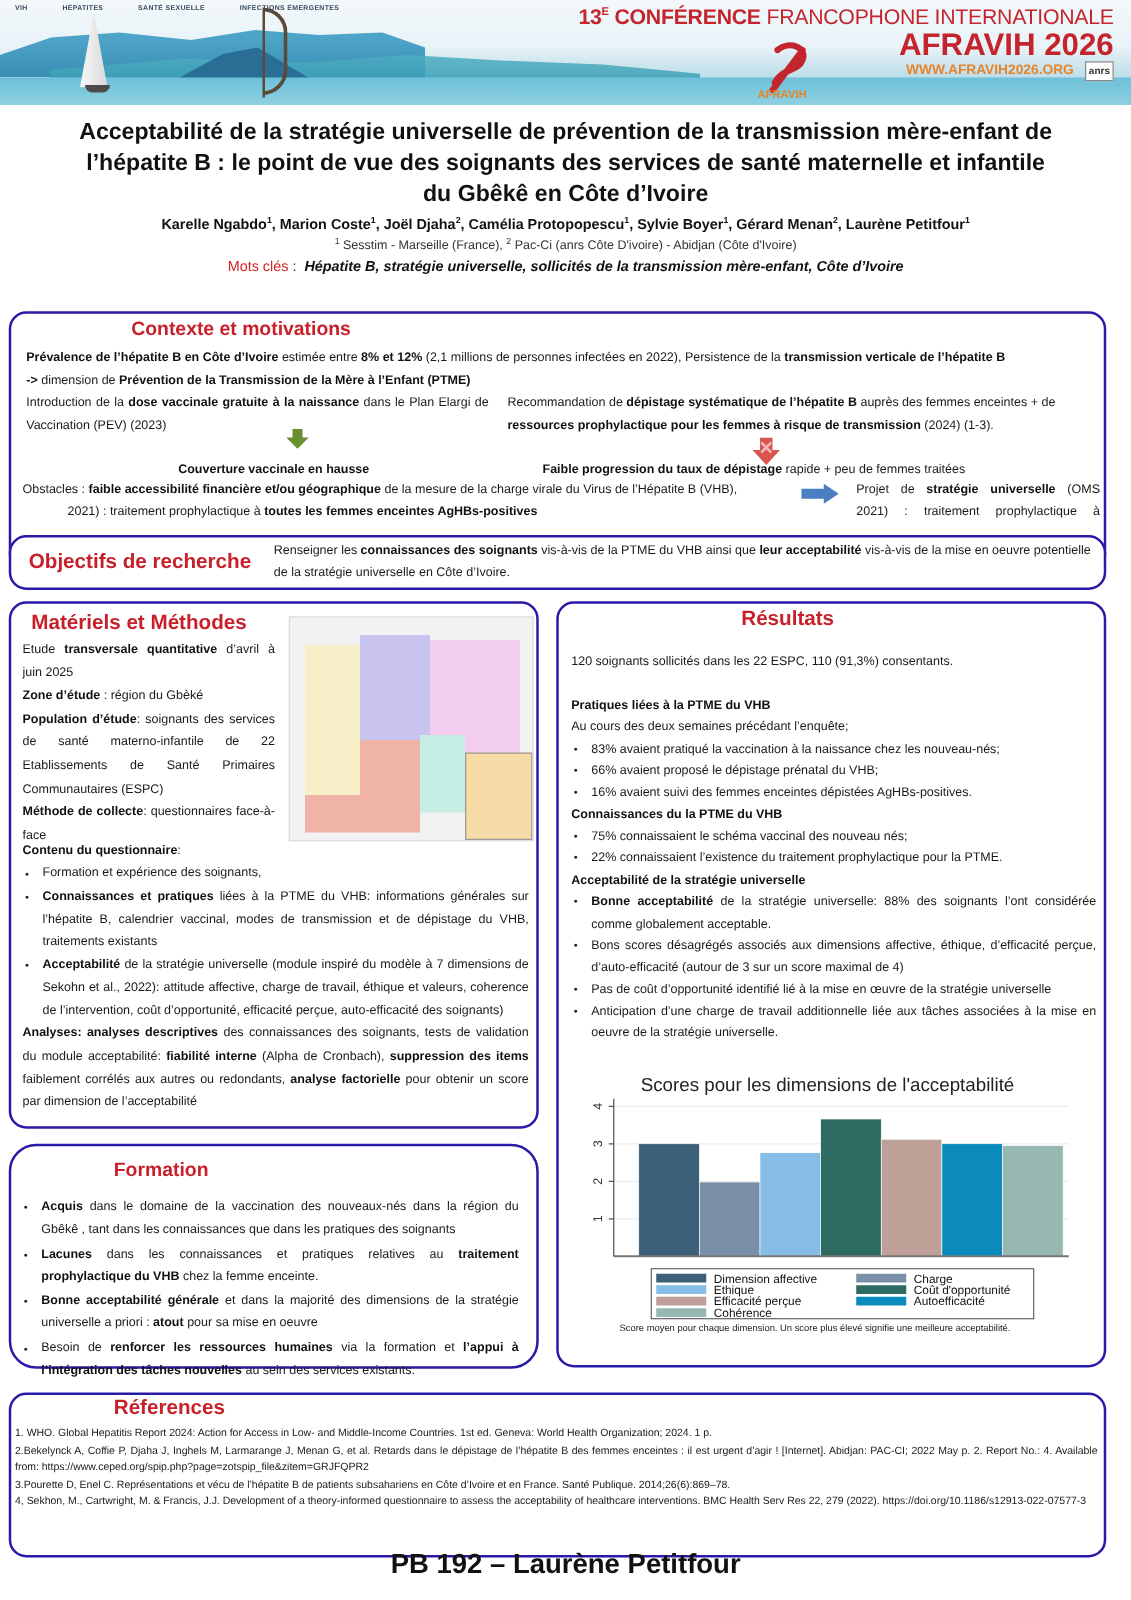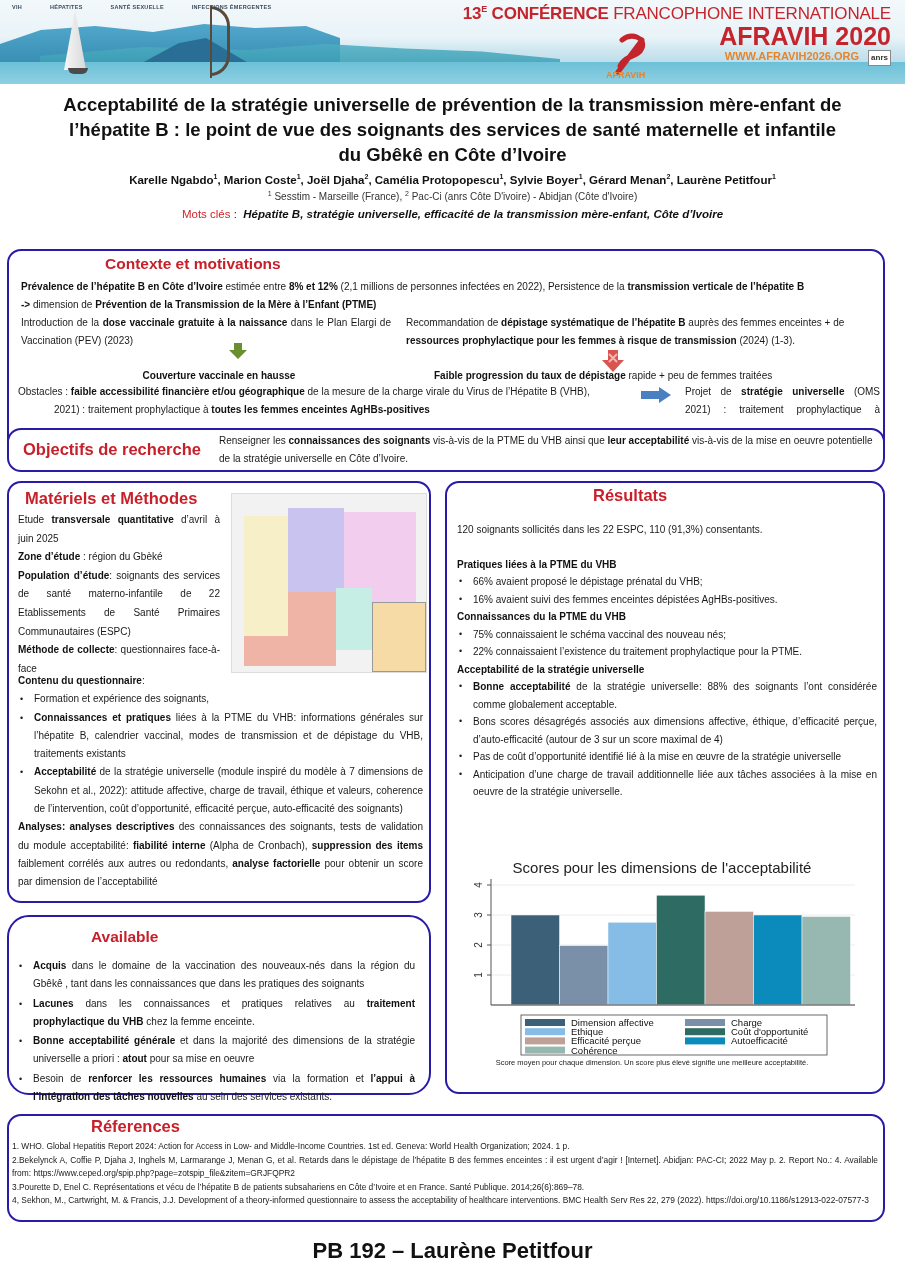--- a/index.html
+++ b/index.html
@@ -52,21 +52,21 @@
   .txt b { color: #111; }
   ul.bul { list-style: none; }
   ul.bul li { position: relative; padding-left: 16px; }
   ul.bul li::before { content: "\2022"; position: absolute; left: 2px; top: 0; font-size: 9px; }
 
   #ctx { left: 7px; top: 249px; width: 878px; height: 209px; }
   #obj { left: 7px; top: 428px; width: 878px; height: 44px; }
   #meth { left: 7px; top: 481px; width: 424px; height: 422px; }
   #res { left: 445px; top: 481px; width: 440px; height: 613px; }
   #concl { left: 7px; top: 915px; width: 424px; height: 180px; border-radius: 22px; }
-  #refs { left: 7px; top: 1114px; width: 878px; height: 108px; text-decoration: underline; }
+  #refs { left: 7px; top: 1114px; width: 878px; height: 132px; text-decoration: underline; }
 
   .map { position: absolute; left: 222px; top: 10px; width: 196px; height: 180px; background: #f2f2f2; border: 1px solid #ddd; overflow: hidden; }
   .map .r { position: absolute; }
 
   .footer { position: absolute; top: 1238px; left: 0; width: 905px; text-align: center; font-size: 22px; font-weight: bold; color: #111; }
 
   
   #chart { position: absolute; left: 0; top: 370px; width: 420px; height: 230px; }
   #chart svg text { font-family: "Liberation Sans", sans-serif; }
 </style>
@@ -90,21 +90,21 @@
   </div>
   <svg class="ribbon" viewBox="0 0 40 44">
     <path d="M6 40 L30 8 M10 8 C20 0 34 6 30 16 C26 26 14 22 8 34" stroke="#c4242b" stroke-width="5" fill="none" stroke-linecap="round"></path>
   </svg>
   <div class="afra-small">AFRAVIH</div>
   <div class="conf">
     <div class="line1">
       <b><span>13</span><sup style="font-size:9px">E</sup> <span>CONFÉRENCE</span></b>
       <span>FRANCOPHONE INTERNATIONALE</span>
     </div>
-    <div class="line2">AFRAVIH 2020</div>
+    <div class="line2">AFRAVIH 2026</div>
     <div class="line4">
       <span>WWW.AFRAVIH2026.ORG</span>
       <span class="anrs">anrs</span>
     </div>
   </div>
 </div>
 
 <div class="title-block">
   <div class="title">Acceptabilité de la stratégie universelle de prévention de la transmission mère-enfant de l’hépatite B : le point de vue des soignants des services de santé maternelle et infantile du Gbêkê en Côte d’Ivoire</div>
   <div class="authors">
@@ -114,21 +114,21 @@
     <span><span>Camélia Protopopescu</span><sup>1</sup>, </span>
     <span><span>Sylvie Boyer</span><sup>1</sup>, </span>
     <span><span>Gérard Menan</span><sup>2</sup>, </span>
     <span><span>Laurène Petitfour</span><sup>1</sup></span>
   </div>
   <div class="affil">
     <sup>1</sup> <span>Sesstim - Marseille (France)</span>, <sup>2</sup> <span>Pac-Ci (anrs Côte D'ivoire) - Abidjan (Côte d'Ivoire)</span>
   </div>
   <div class="keywords">
     <span class="lbl">Mots clés</span> :&nbsp;
-    <span class="kw">Hépatite B, stratégie universelle, efficacité de la transmission mère-enfant, Côte d’Ivoire</span>
+    <span class="kw">Hépatite B, stratégie universelle, sollicités de la transmission mère-enfant, Côte d’Ivoire</span>
   </div>
 </div>
 
 <div class="panel" id="ctx">
   <div class="panel-title" style="position:absolute; left:96px; top:4px;">Contexte et motivations</div>
   <div class="txt" style="position:absolute; left:12px; top:27px; right:10px;">
     <div>
       <b>Prévalence de l’hépatite B en Côte d’Ivoire</b><span> estimée entre </span><b>8% et 12%</b><span> (2,1 millions de personnes infectées en 2022), Persistence de la </span><b>transmission verticale de l’hépatite B</b>
     </div>
     <div>
@@ -204,21 +204,23 @@
     </div>
   </div>
 </div>
 
 <div class="panel" id="res">
   <div class="panel-title" style="position:absolute; left:146px; top:3px; font-size:16.5px;">Résultats</div>
   <div class="txt" style="position:absolute; left:10px; top:38px; width:420px; line-height:17.5px; text-align:justify;">
     <div>120 soignants sollicités dans les 22 ESPC, 110 (91,3%) consentants.</div>
     <div style="height:17px;"></div>
     <div><b>Pratiques liées à la PTME du VHB</b></div>
+    <div>Au cours des deux semaines précédant l’enquête;</div>
     <ul class="bul">
+      <li>83% avaient pratiqué la vaccination à la naissance chez les nouveau-nés;</li>
       <li>66% avaient proposé le dépistage prénatal du VHB;</li>
       <li>16% avaient suivi des femmes enceintes dépistées AgHBs-positives.</li>
     </ul>
     <div><b>Connaissances du la PTME du VHB</b></div>
     <ul class="bul">
       <li>75% connaissaient le schéma vaccinal des nouveau nés;</li>
       <li>22% connaissaient l’existence du traitement prophylactique pour la PTME.</li>
     </ul>
     <div><b>Acceptabilité de la stratégie universelle</b></div>
     <ul class="bul">
@@ -275,21 +277,21 @@
           <text x="284" y="191.4" font-size="9.5" fill="#111">Autoefficacité</text>
           <rect x="78" y="193.6" width="40" height="7" fill="#97b8b1"></rect>
           <text x="124" y="200.6" font-size="9.5" fill="#111">Cohérence</text>
         </g>
       <text id="chart-note" x="205" y="212" text-anchor="middle" font-size="7.5" fill="#222">Score moyen pour chaque dimension. Un score plus élevé signifie une meilleure acceptabilité.</text>
     </svg>
   </div>
 </div>
 
 <div class="panel" id="concl">
-  <div class="panel-title" style="position:absolute; left:82px; top:11px; font-size:15.5px;">Available</div>
+  <div class="panel-title" style="position:absolute; left:82px; top:11px; font-size:15.5px;">Formation</div>
   <ul class="bul txt" id="concl-list" style="position:absolute; left:8px; top:40px; width:398px; text-align:justify; line-height:18.3px;">
       <li style="margin-bottom: 1px;"><b>Acquis</b><span> dans le domaine de la vaccination des nouveaux-nés dans la région du Gbêkê , tant dans les connaissances que dans les pratiques des soignants</span></li>
       <li style="margin-bottom: 1px;"><b>Lacunes</b><span> dans les connaissances et pratiques relatives au </span><b>traitement prophylactique du VHB</b><span> chez la femme enceinte.</span></li>
       <li style="margin-bottom: 1px;"><b>Bonne acceptabilité générale</b><span> et dans la majorité des dimensions de la stratégie universelle a priori : </span><b>atout</b><span> pour sa mise en oeuvre</span></li>
       <li style="margin-bottom: 1px;"><span>Besoin de </span><b>renforcer les ressources humaines</b><span> via la formation et </span><b>l’appui à l’intégration des tâches nouvelles</b><span> au sein des services existants.</span></li>
     </ul>
 </div>
 
 <div class="panel" id="refs">
   <div class="panel-title" style="position:absolute; left:82px; top:1px; font-size:16.5px;">Réferences</div>

